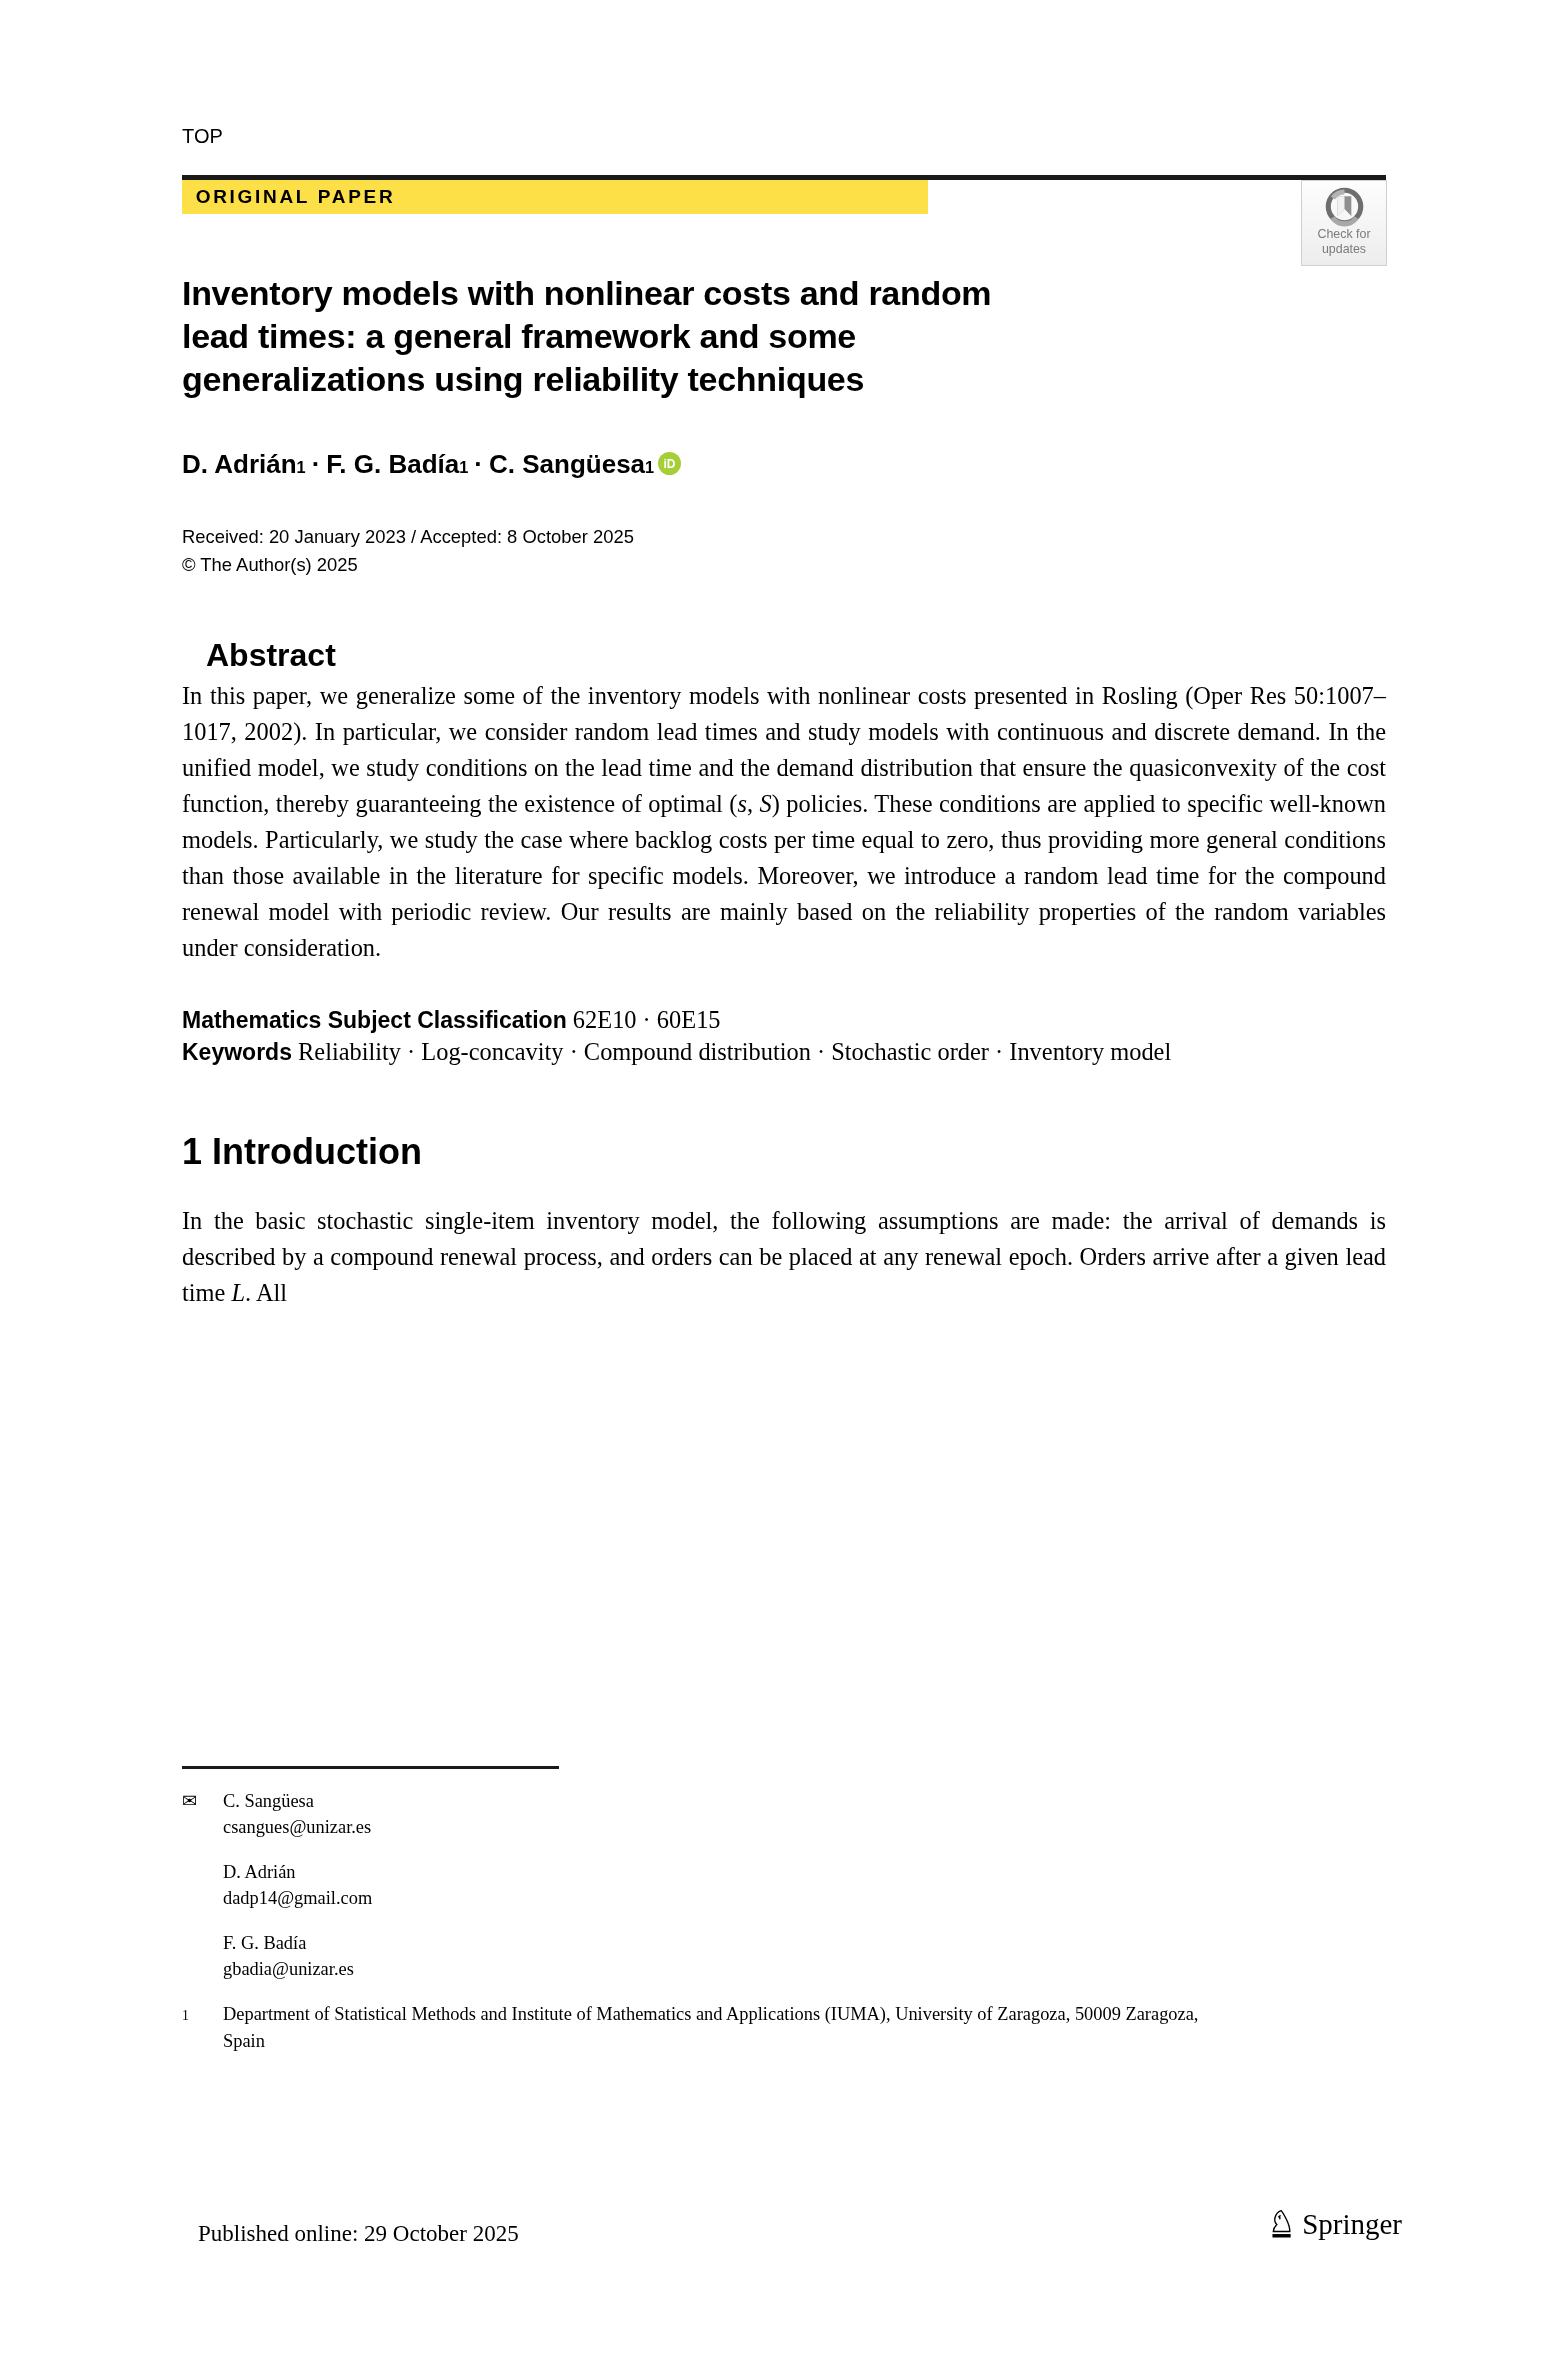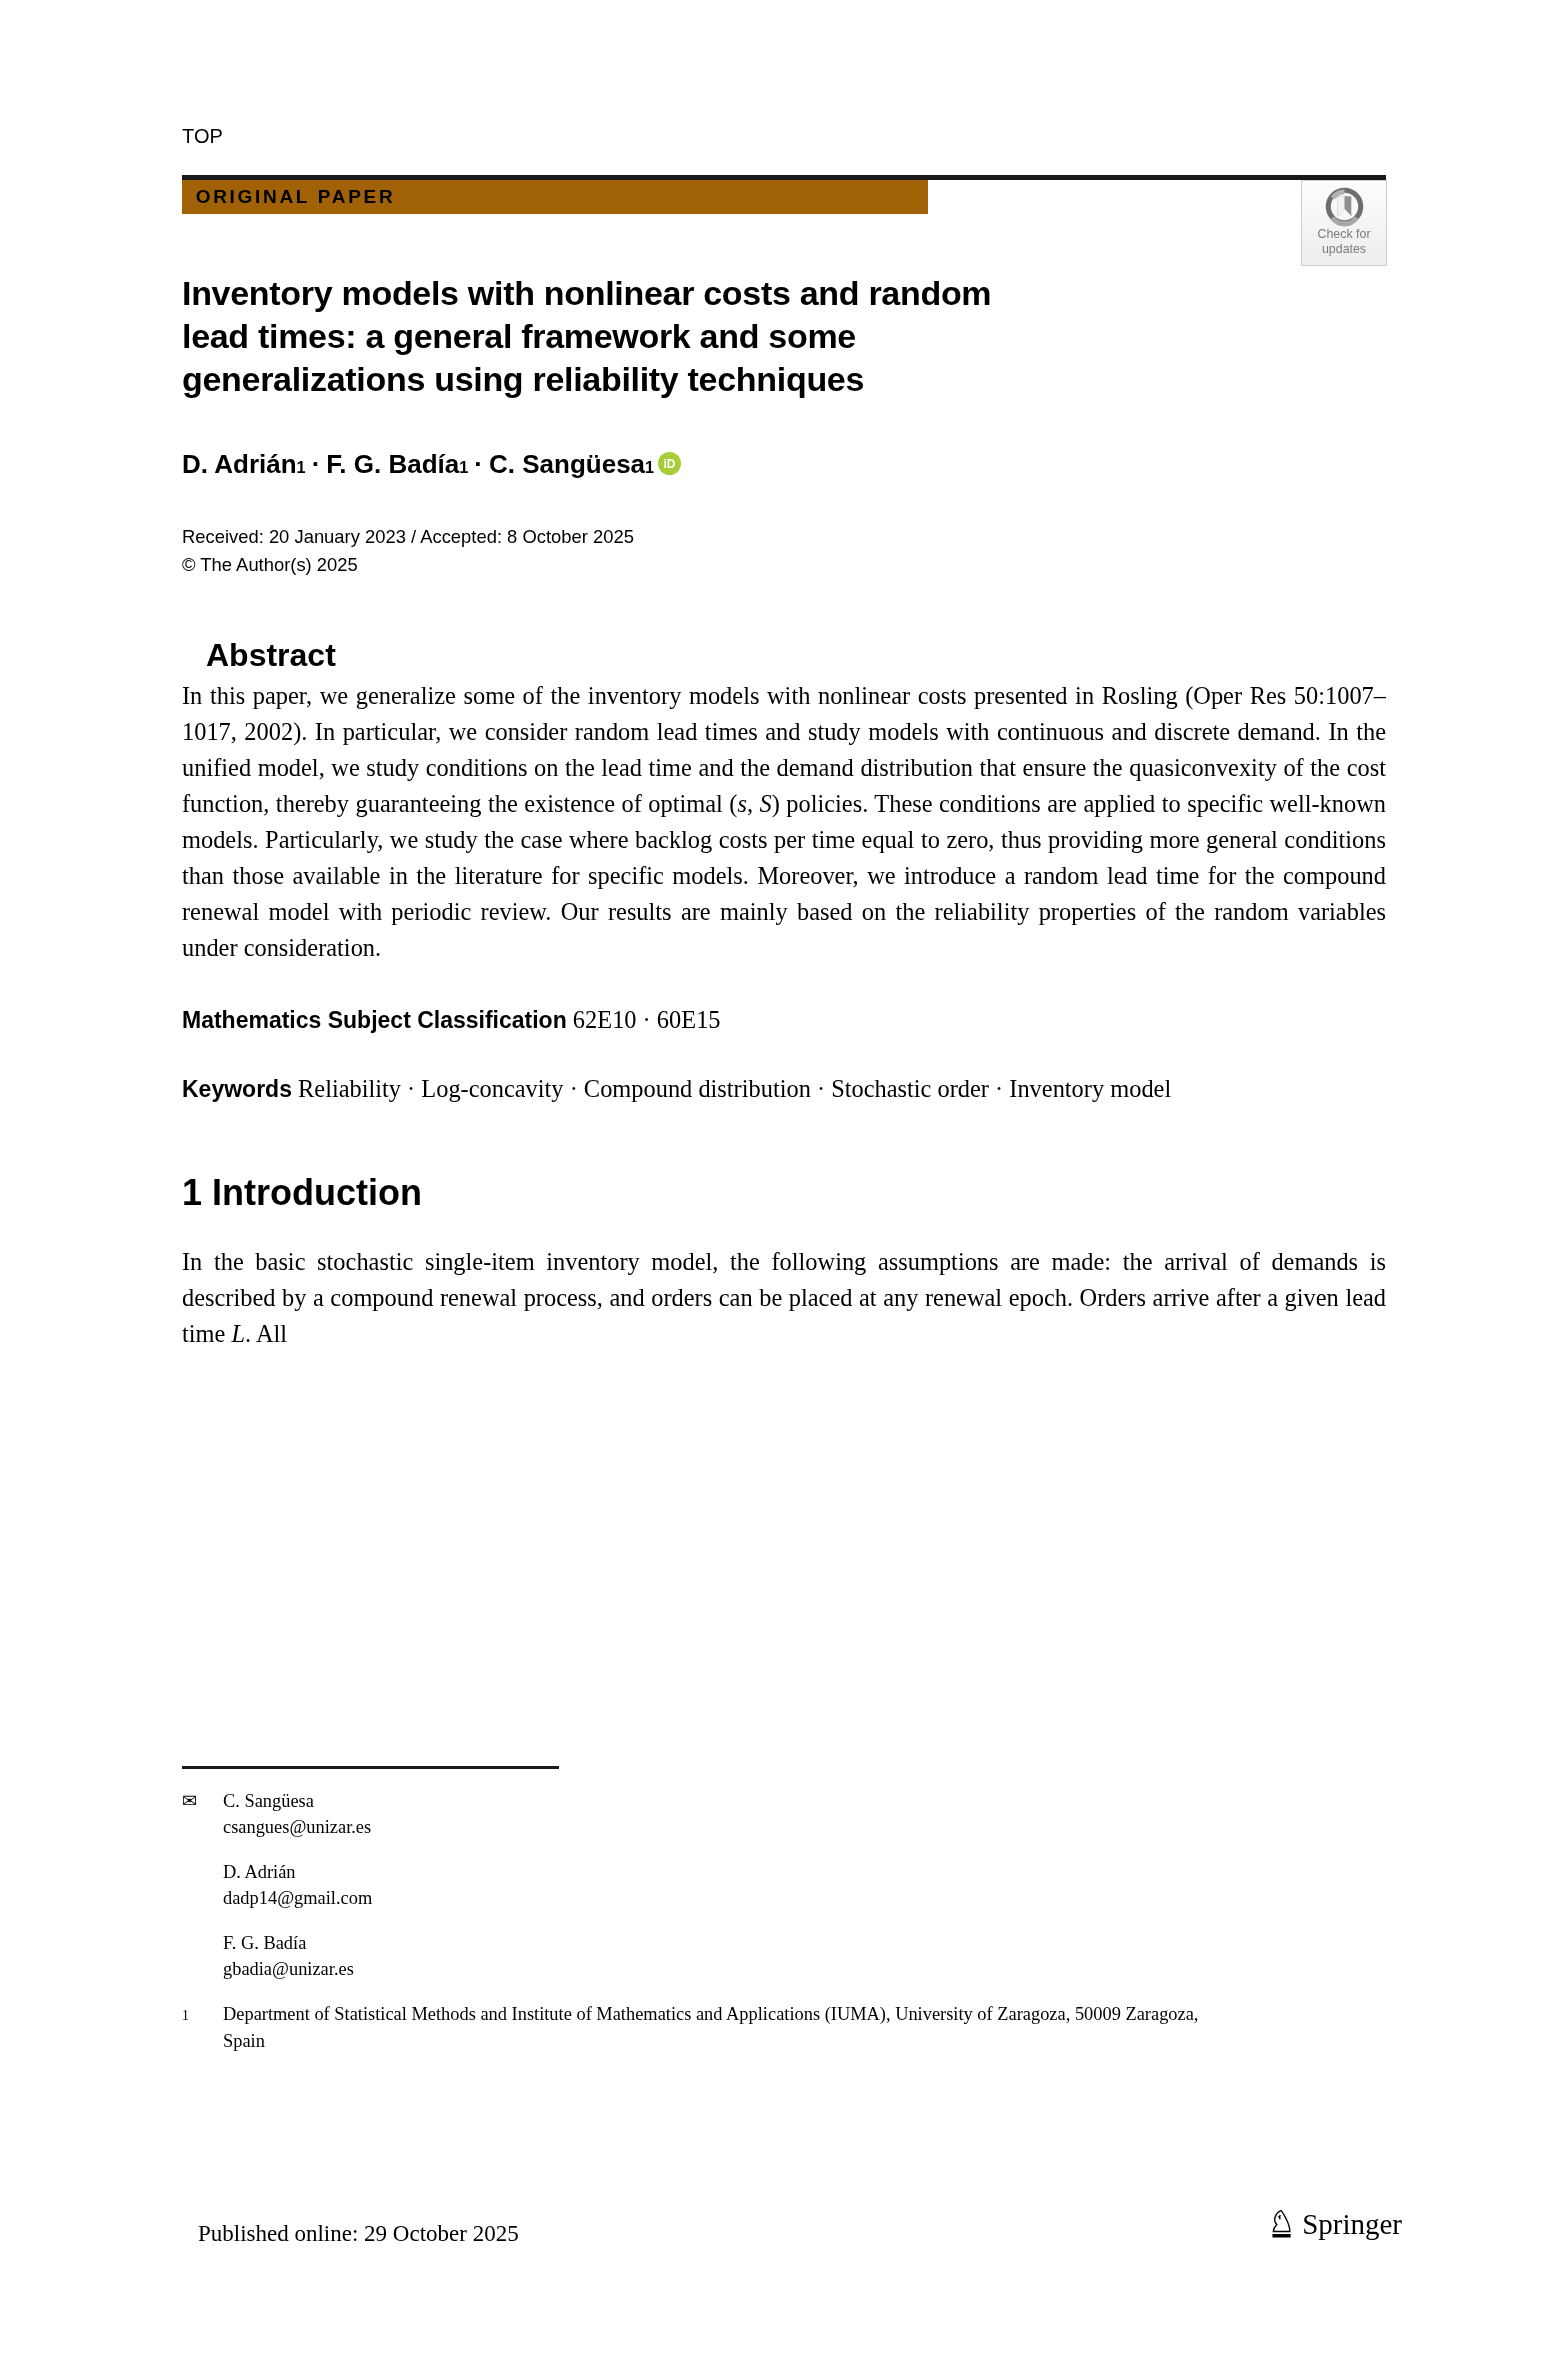--- a/index.html
+++ b/index.html
@@ -31,21 +31,21 @@
   }
 
   .rule-top {
     margin-top:24px;
     height:5.1px;
     background:#1a1a1a;
     width:1204px;
   }
   .banner {
     width:62%;
-    background:#a16207;
+    background:#fde047;
     height:34px;
     display:flex; align-items:center;
   }
   .banner-label {
     font-family:"Liberation Sans", sans-serif;
     font-weight:bold;
     font-size:19px;
     letter-spacing:2.7px;
     padding-left:13.7px;
     color:#000;
@@ -136,24 +136,23 @@
     font-family:"Liberation Serif", serif;
     font-size:24.4px;
     line-height:35px;
   }
   .msc-label, .kw-label {
     font-family:"Liberation Sans", sans-serif;
     font-weight:bold;
     font-size:23px;
   }
   .keywords {
-    margin-top:33px;
     font-family:"Liberation Serif", serif;
     font-size:24.4px;
-    line-height:35px;
+    line-height:28px;
     width:1204px;
   }
 
   
   .s1-head {
     margin-top:69px;
     font-family:"Liberation Sans", sans-serif;
     font-weight:bold;
     font-size:36px;
     line-height:34px;

